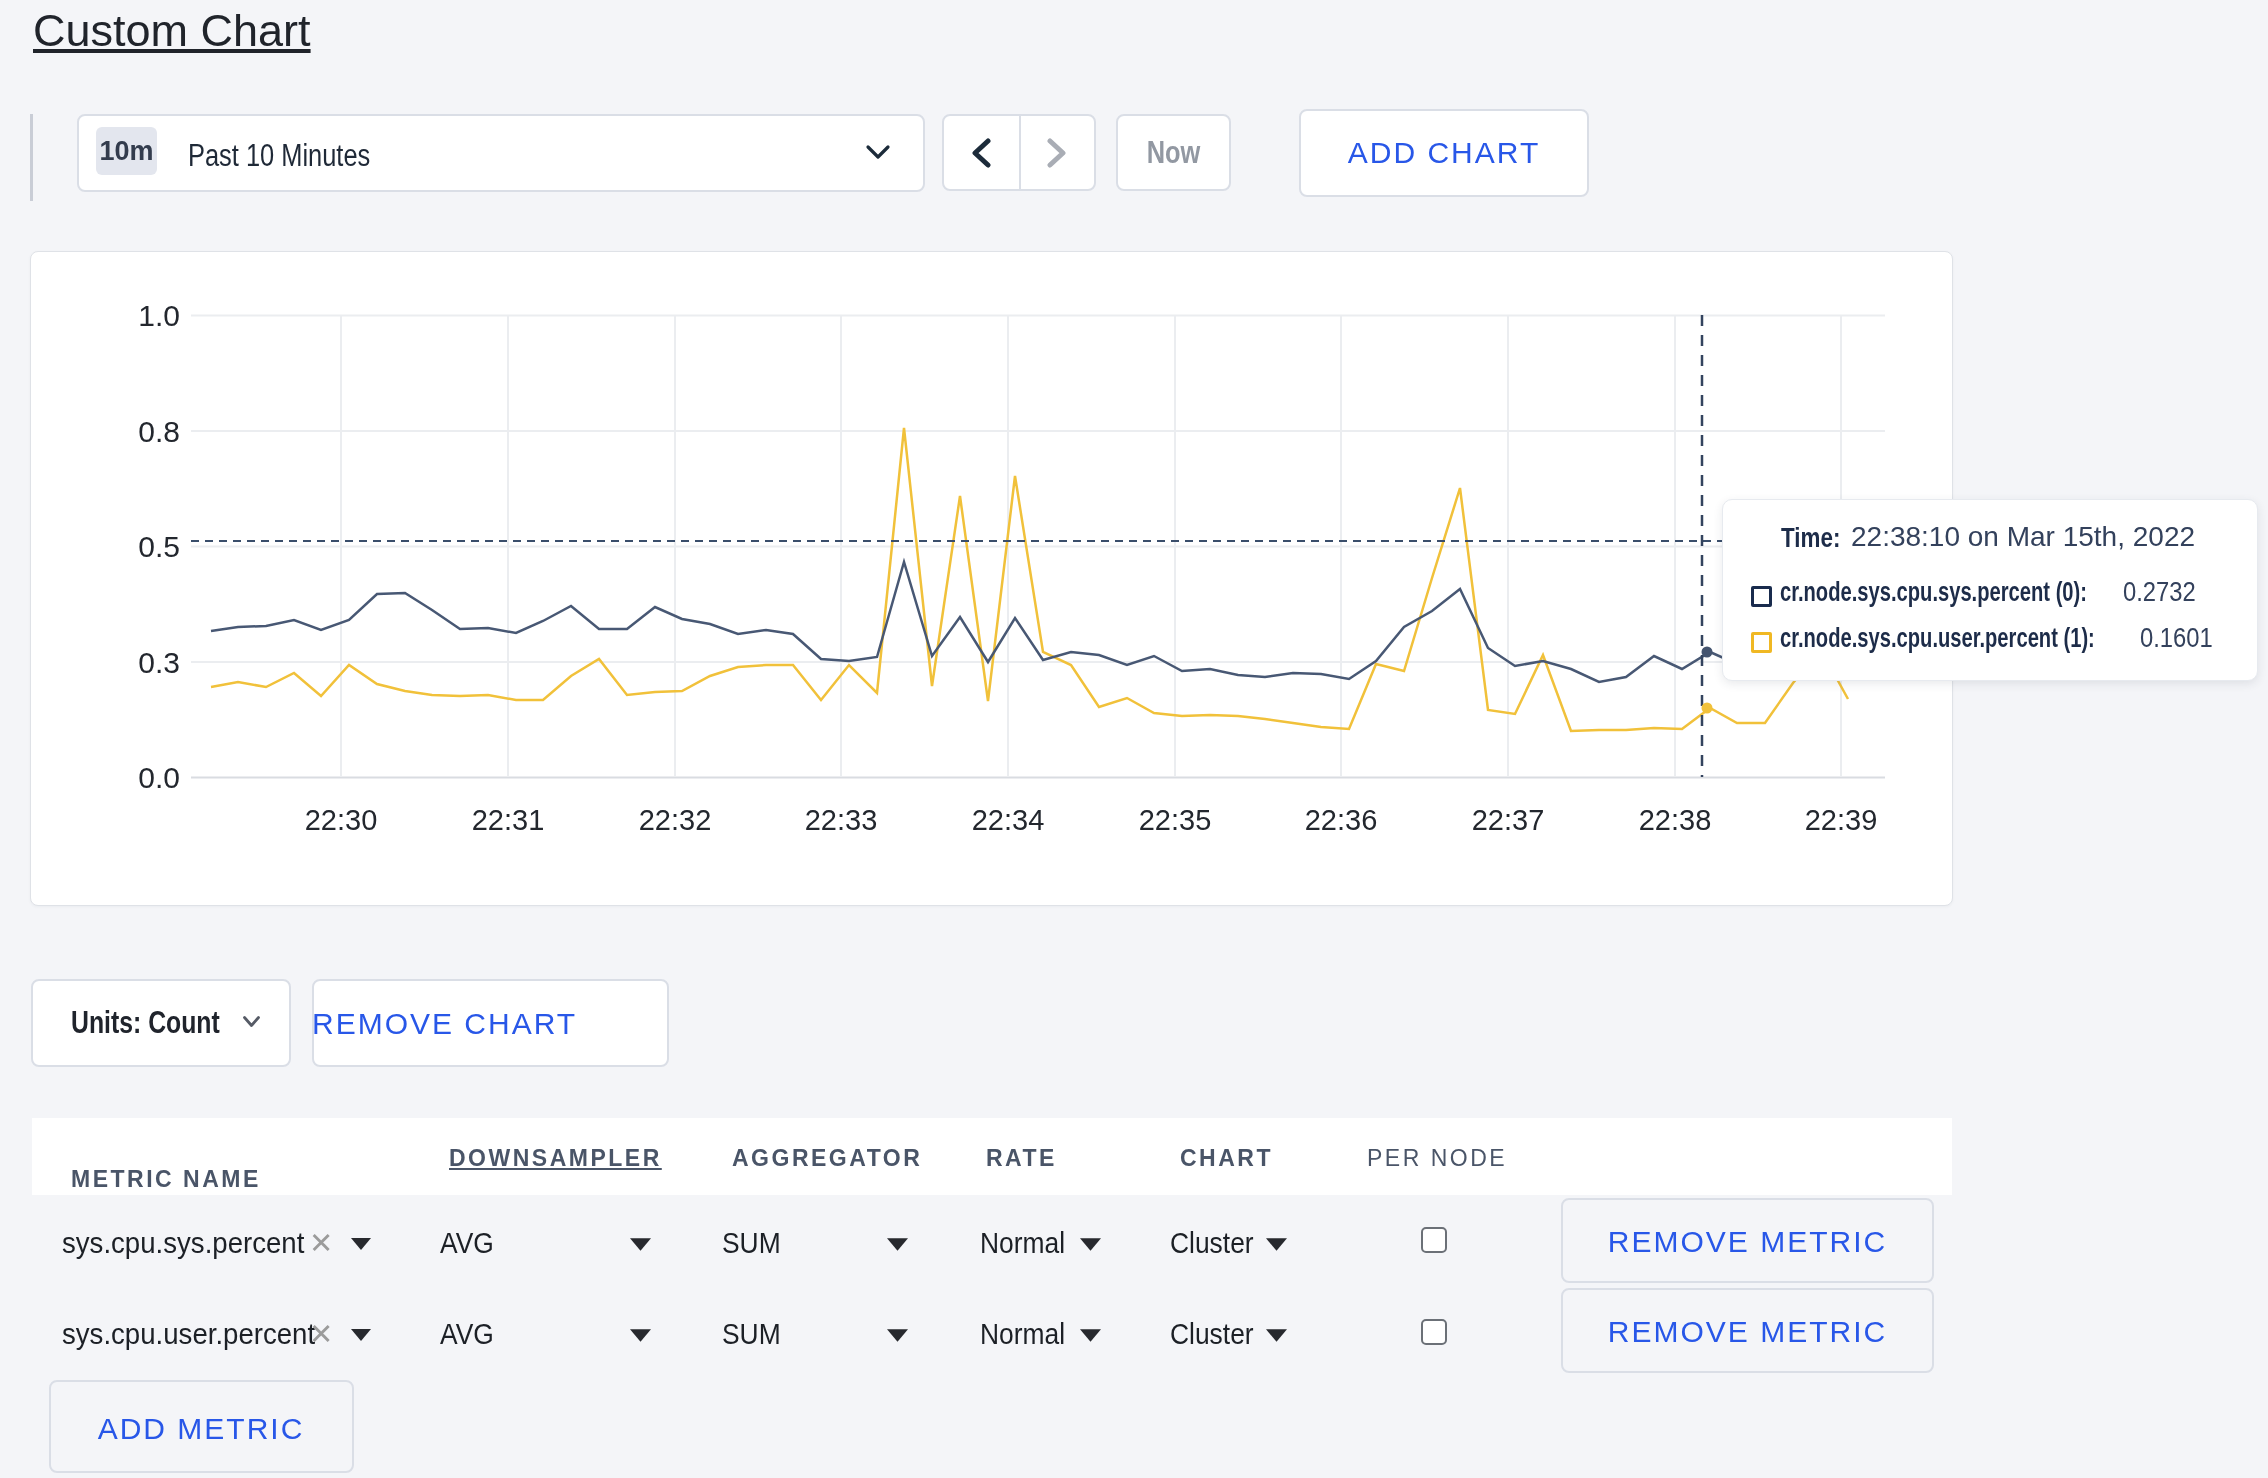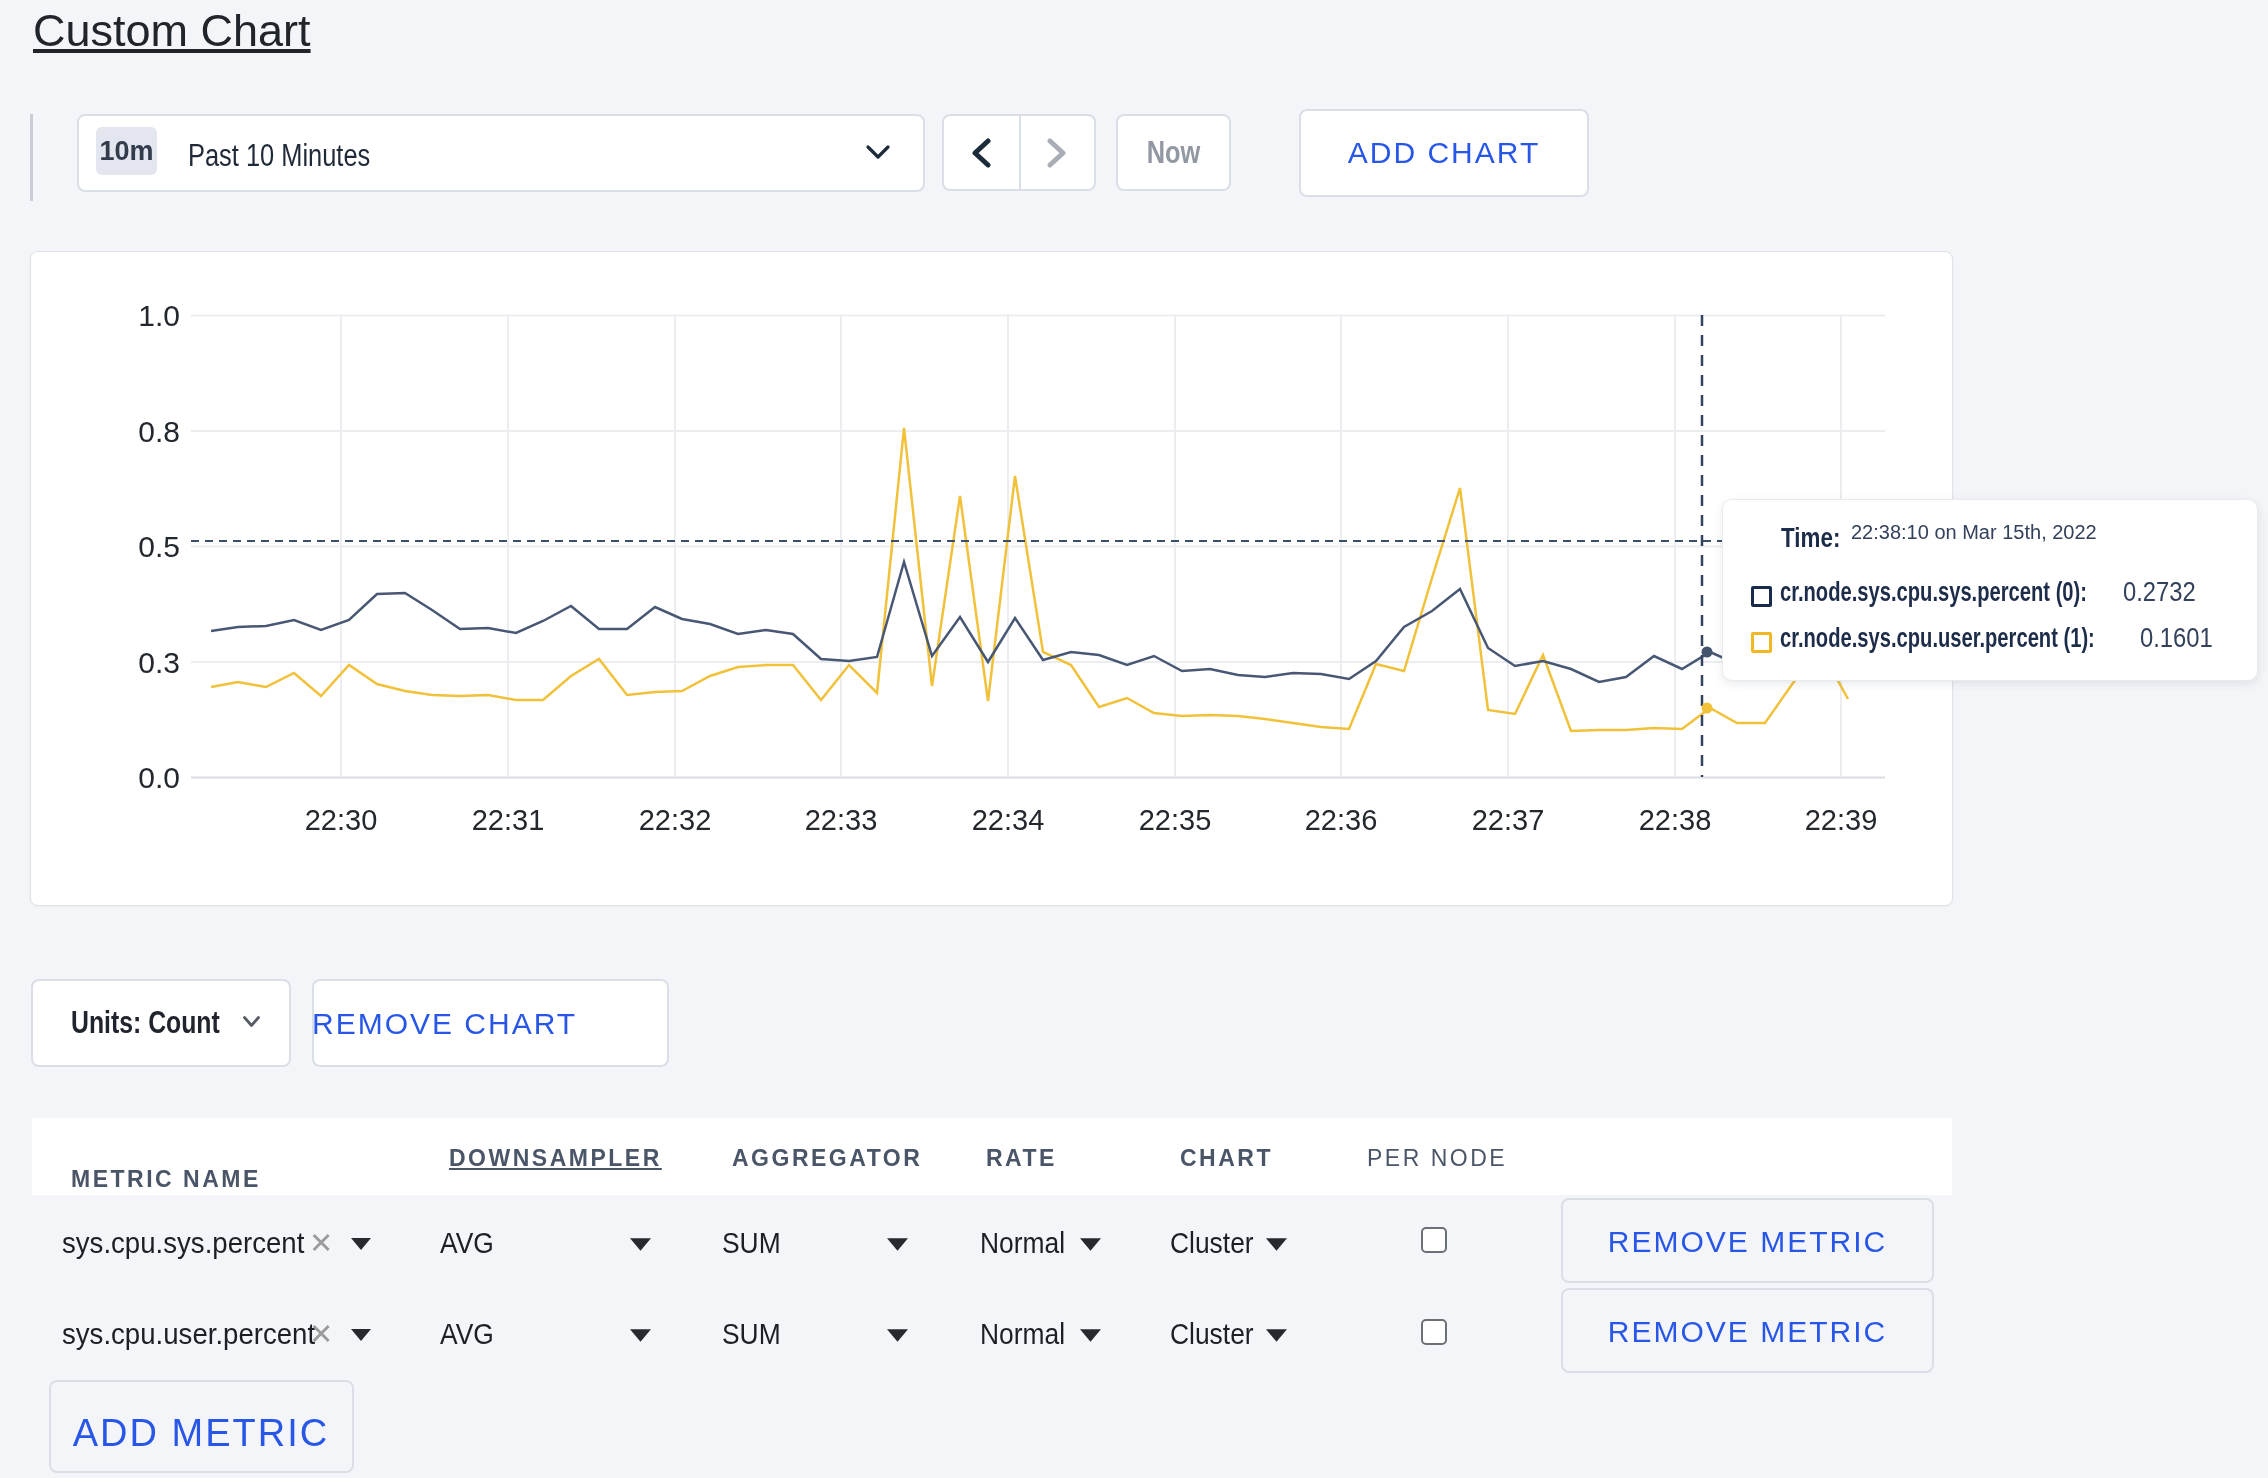--- a/index.html
+++ b/index.html
@@ -83,21 +83,21 @@
   <polyline fill="none" stroke="#485874" stroke-width="2.5" points="211,631 238,627 266,626 294,620 321,630 349,620 377,594 405,593 432,610 460,629 488,628 516,633 543,621 571,606 599,629 627,629 655,607 682,619 710,624 738,634 766,630 793,634 821,659 849,661 877,657 904,562 932,656 960,617 988,662 1015,618 1043,660 1071,652 1099,655 1127,665 1154,656 1182,671 1210,669 1238,675 1265,677 1293,673 1321,674 1349,679 1376,661 1404,627 1432,611 1460,589 1488,648 1515,666 1543,661 1571,669 1599,682 1626,677 1654,656 1682,669 1710,652 1737,664 1765,660 1793,655 1821,659 1848,663"></polyline>
 
   <line x1="191" y1="541" x2="1885" y2="541" stroke="#3a4e6b" stroke-width="2" stroke-dasharray="8 6"></line>
   <line x1="1702" y1="315" x2="1702" y2="777" stroke="#33435e" stroke-width="2.5" stroke-dasharray="11 9"></line>
   <circle cx="1707" cy="652" r="5.5" fill="#44546f"></circle>
   <circle cx="1707" cy="708" r="5.5" fill="#f1c13a"></circle>
 </svg>
 
 <div class="abs" style="left:1722px; top:499px; width:536px; height:182px; background:#fff; border:1px solid #e7eaef; border-radius:10px; box-shadow:0 3px 10px rgba(40,50,70,0.10);"></div>
 <div class="abs" style="left:1781px; top:522px; font-size:28px; font-weight:700; color:#1d2c49; transform:scaleX(0.8); transform-origin:0 50%;">Time:</div>
-<div class="abs" style="left:1851px; top:521px; font-size:20px; color:#33415c;">22:38:10 on Mar 15th, 2022</div>
+<div class="abs" style="left:1851px; top:521px; font-size:28px; color:#33415c;">22:38:10 on Mar 15th, 2022</div>
 <div class="abs" style="left:1751px; top:586px; width:21px; height:21px; border:3.5px solid #192b4d; border-radius:2px; background:#fff;"></div>
 <div class="abs" style="left:1780px; top:576px; font-size:28px; font-weight:700; color:#1d2c49; transform:scaleX(0.72); transform-origin:0 50%;">cr.node.sys.cpu.sys.percent (0):</div>
 <div class="abs" style="left:2123px; top:576px; font-size:28px; color:#33415c; transform:scaleX(0.85); transform-origin:0 50%;">0.2732</div>
 <div class="abs" style="left:1751px; top:632px; width:21px; height:21px; border:3.5px solid #f0b823; border-radius:2px; background:#fff;"></div>
 <div class="abs" style="left:1780px; top:622px; font-size:28px; font-weight:700; color:#1d2c49; transform:scaleX(0.72); transform-origin:0 50%;">cr.node.sys.cpu.user.percent (1):</div>
 <div class="abs" style="left:2140px; top:622px; font-size:28px; color:#33415c; transform:scaleX(0.85); transform-origin:0 50%;">0.1601</div>
 
 <div class="btn" style="left:31px; top:979px; width:260px; height:88px;"></div>
 <div class="abs" style="left:71px; top:1005px; font-size:31px; font-weight:700; color:#20242c; transform:scaleX(0.8); transform-origin:0 50%;">Units: Count</div>
 <svg class="abs" style="left:242px; top:1015px;" width="19" height="14" viewBox="0 0 19 14">
@@ -158,13 +158,13 @@
   </svg>
 <div class="abs cnd" style="top:1317px; left:1170px; font-size:30px; color:#1c2026;">Cluster</div>
 <svg class="abs" style="left:1266px; top:1329px;" width="21" height="13" viewBox="0 0 20 12">
     <path d="M0 0 L20 0 L10 12 Z" fill="#27292e"></path>
   </svg>
 <div class="abs" style="left:1421px; top:1319px; width:26px; height:26px; background:#fff; border:2.5px solid #6b7077; border-radius:5px;"></div>
 <div class="btn" style="left:1561px; top:1288px; width:373px; height:85px; background:transparent;"></div>
 <div class="abs bluetxt" style="left:1561px; top:1315px; width:373px; text-align:center; font-size:30px;">REMOVE METRIC</div>
 
 <div class="btn" style="left:49px; top:1380px; width:305px; height:93px; background:transparent;"></div>
-<div class="abs bluetxt" style="left:47px; top:1412px; width:308px; text-align:center; font-size:38px;">ADD METRIC</div>
+<div class="abs bluetxt" style="left:47px; top:1412px; width:308px; text-align:center; font-size:30px;">ADD METRIC</div>
 
 </body></html>

